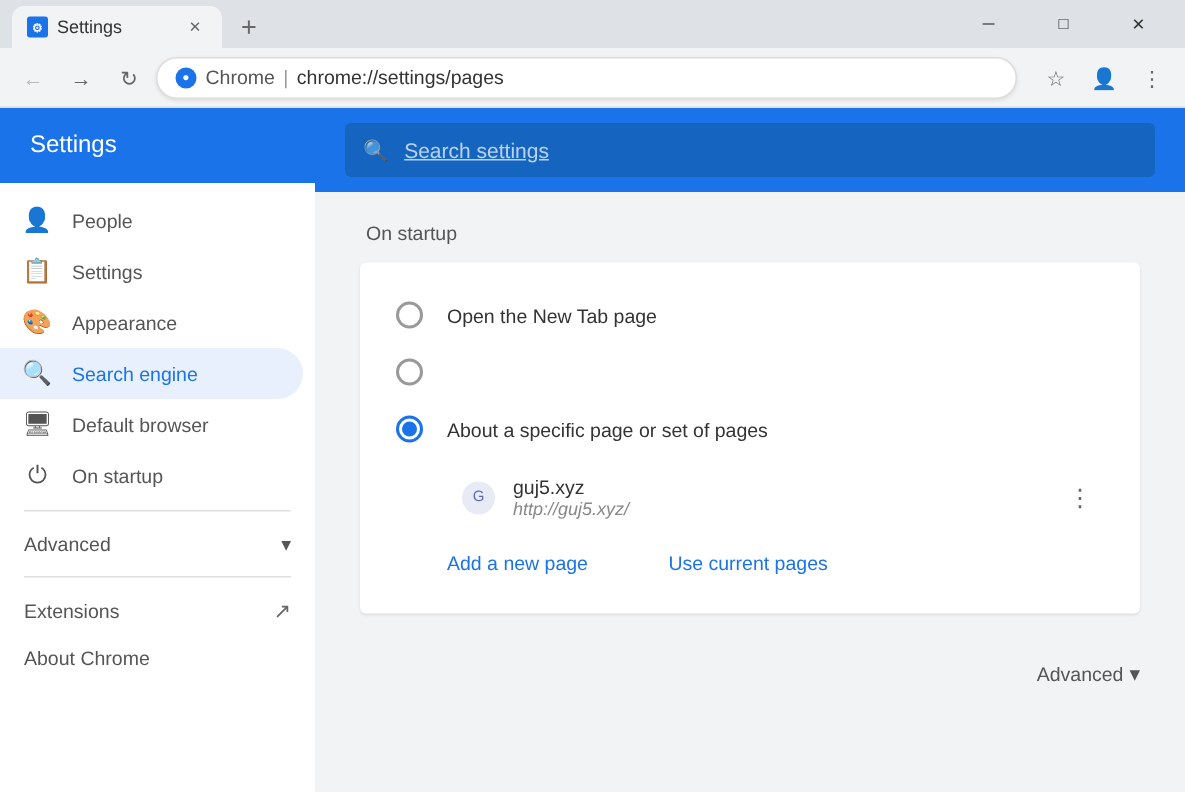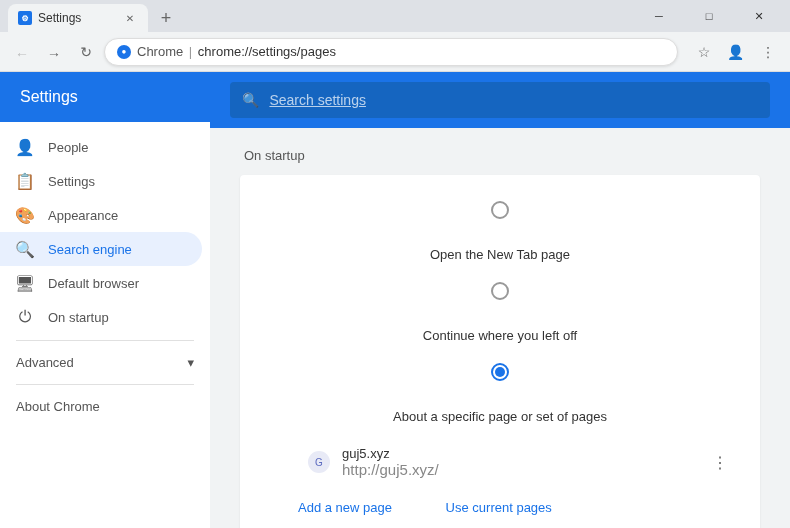--- a/index.html
+++ b/index.html
@@ -207,24 +207,23 @@
     
     .settings-content { padding: 20px 30px; }
 
     .on-startup-section { background: white; border-radius: 4px; padding: 16px; box-shadow: 0 1px 2px rgba(0,0,0,0.1); }
     .section-title { font-size: 13px; color: #555; margin-bottom: 12px; padding-left: 4px; }
 
     .radio-option {
       display: flex;
       align-items: center;
       padding: 10px 8px;
-      gap: 28px;
+      gap: 16px;
       cursor: pointer;
       border-radius: 4px;
-      flex-direction: column;
     }
     .radio-circle {
       width: 18px; height: 18px;
       border-radius: 50%;
       border: 2px solid #999;
       display: flex; align-items: center; justify-content: center;
       flex-shrink: 0;
     }
     .radio-circle.selected {
       border-color: #1a73e8;
@@ -249,21 +248,21 @@
     }
     .site-icon {
       width: 22px; height: 22px;
       border-radius: 50%;
       background: #e8eaf6;
       display: flex; align-items: center; justify-content: center;
       font-size: 10px; color: #5c6bc0; flex-shrink: 0;
     }
     .site-info { flex: 1; }
     .site-name { font-size: 13px; color: #333; }
-    .site-url { font-size: 15px; color: #888; }
+    .site-url { font-size: 12px; color: #888; font-style: italic; }
     .site-menu-btn {
       width: 28px; height: 28px;
       border-radius: 50%;
       display: flex; align-items: center; justify-content: center;
       font-size: 16px; color: #666; cursor: pointer;
     }
 
     
     .link-action {
       display: inline-block;
@@ -373,20 +372,24 @@
 
       <div class="sidebar-divider"></div>
 
       <div class="sidebar-section">
         <span>Advanced</span>
         <span style="margin-left:auto;">▾</span>
       </div>
 
       <div class="sidebar-divider"></div>
 
+      <div class="extensions-row">
+        <span class="ext-label">Extensions</span>
+        <span class="ext-icon">↗</span>
+      </div>
 
       <div class="sidebar-item">
         <span>About Chrome</span>
       </div>
     </div>
   </div>
 
   <div class="content-area">
 
     <div class="search-bar">
@@ -404,21 +407,20 @@
 
         
         <div class="radio-option">
           <div class="radio-circle"></div>
           <span class="radio-label">Open the New Tab page</span>
         </div>
 
         
         <div class="radio-option">
           <div class="radio-circle"></div>
-          <span class="radio-label">Continue where you left off</span>
         </div>
 
         
         <div class="radio-option">
           <div class="radio-circle selected"></div>
           <span class="radio-label">About a specific page or set of pages</span>
         </div>
 
         
         <div class="site-entry">

